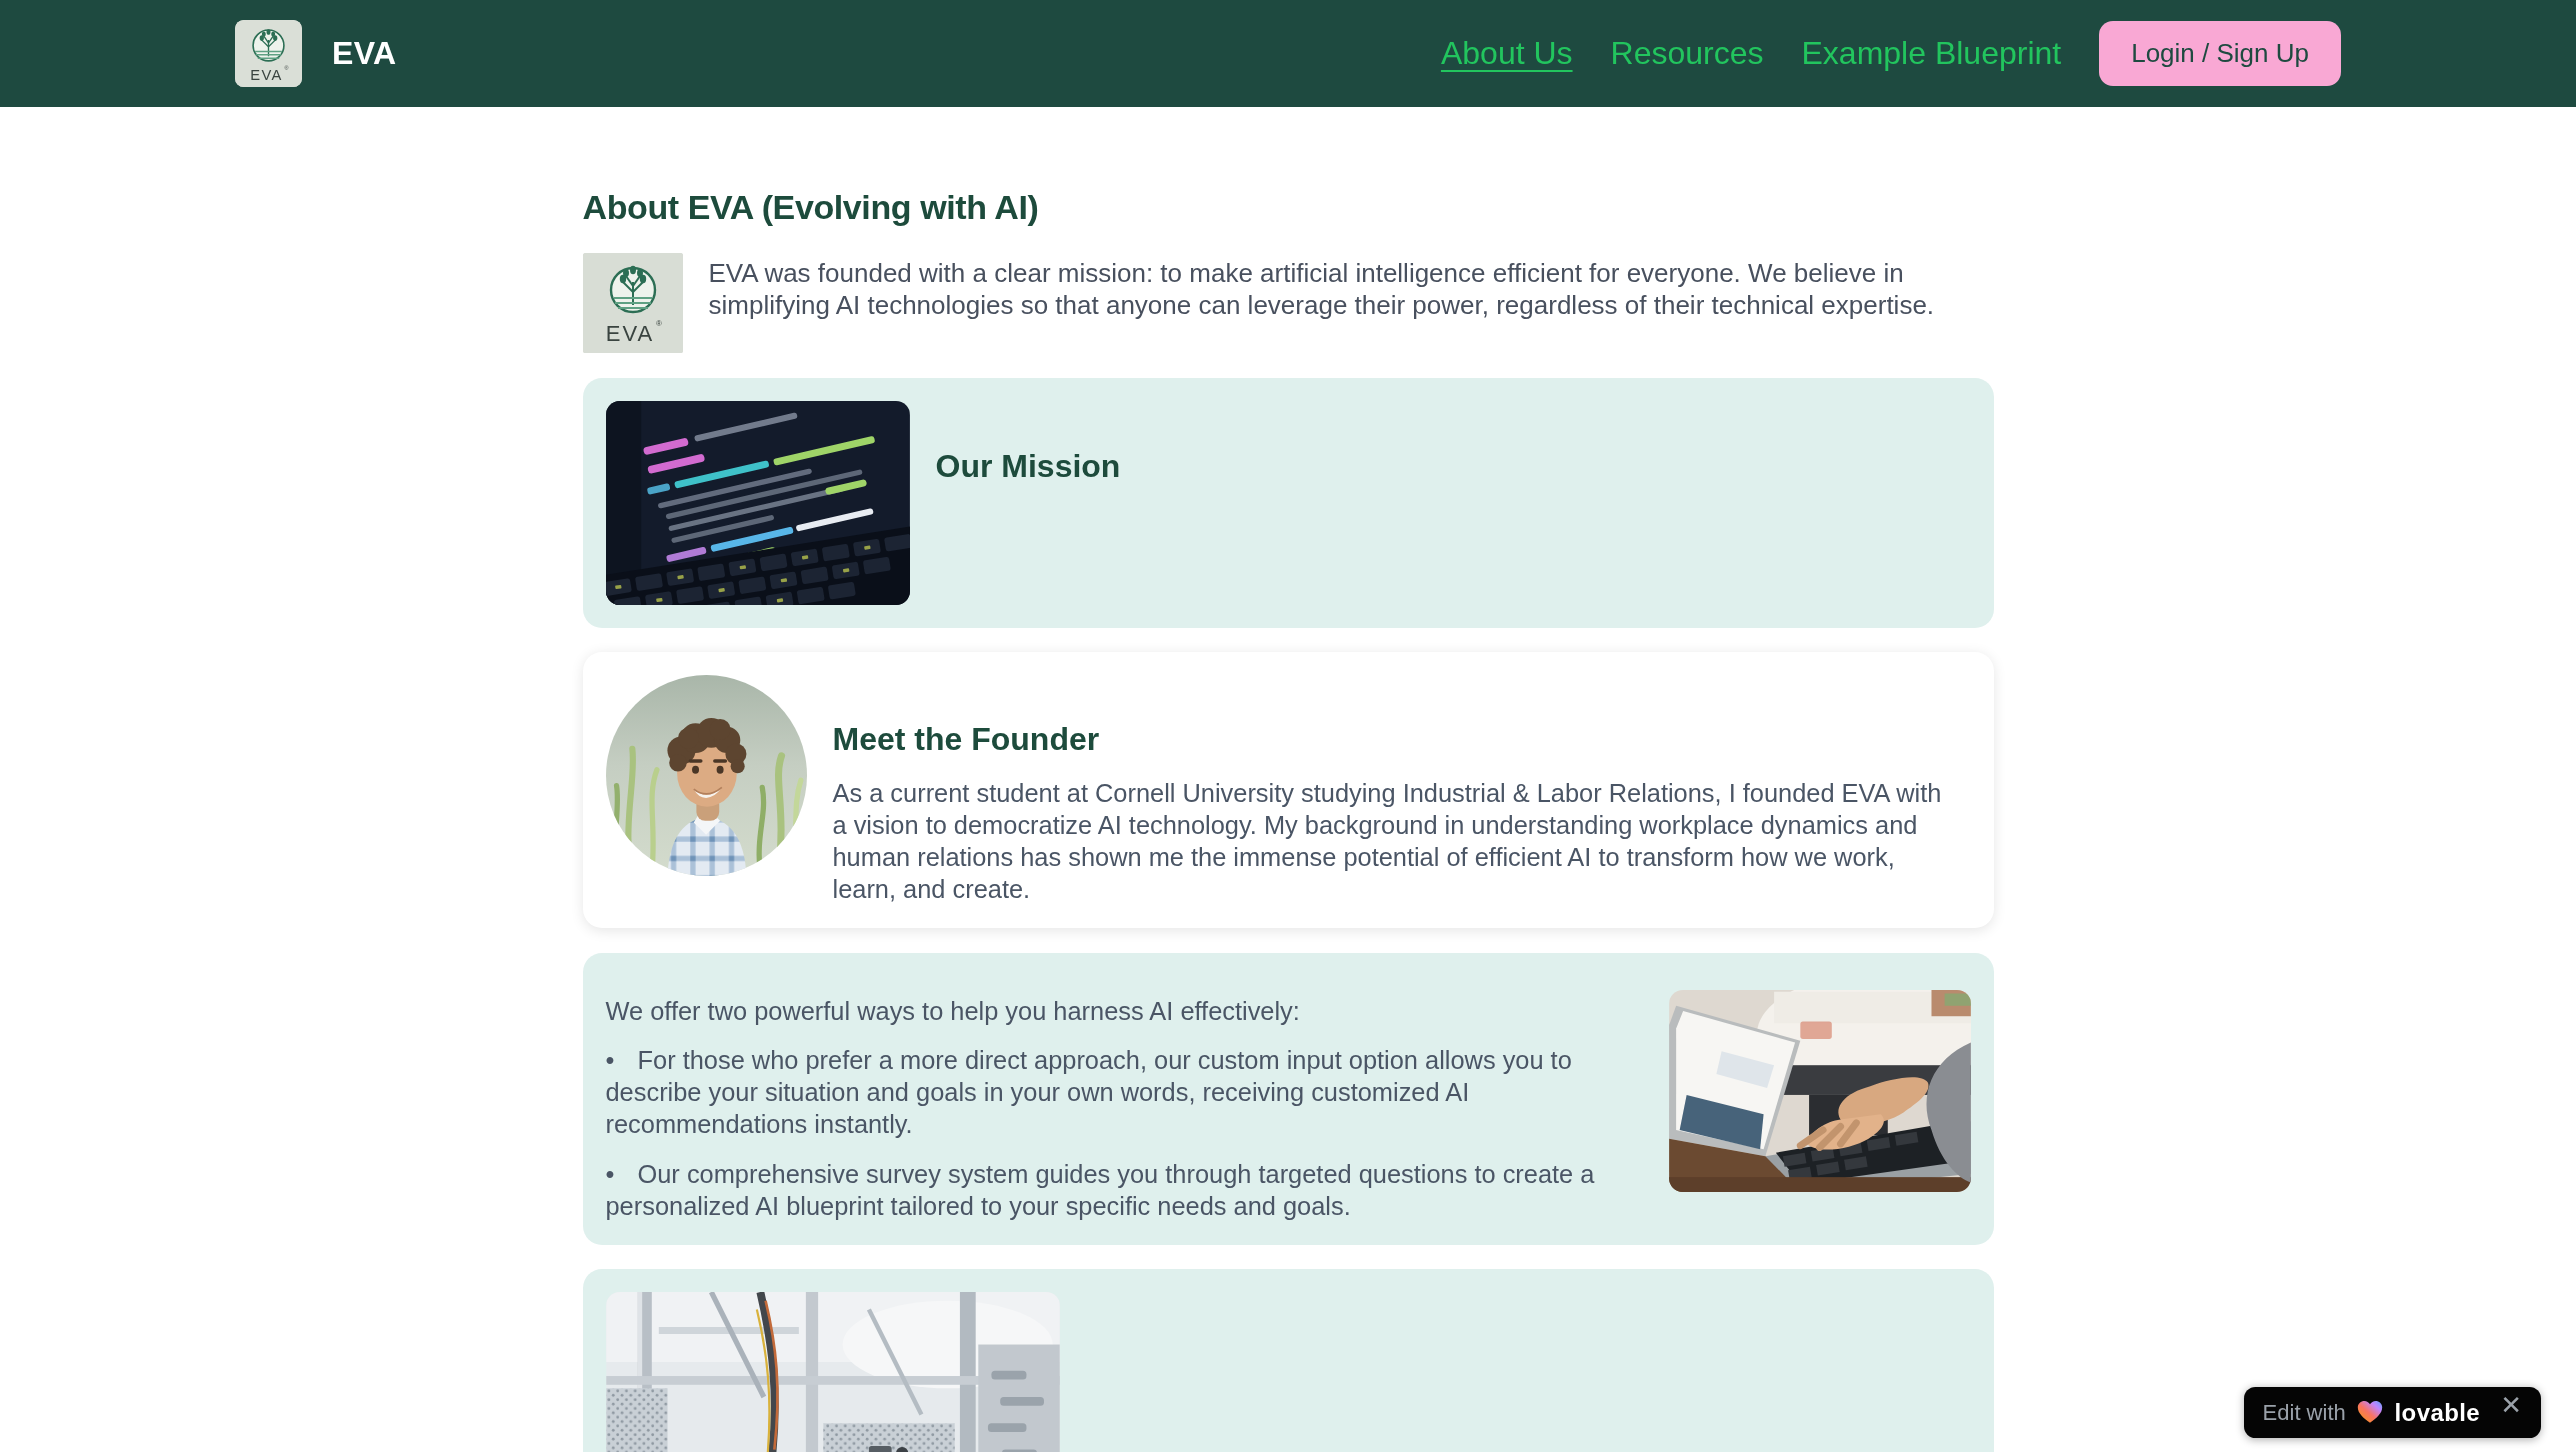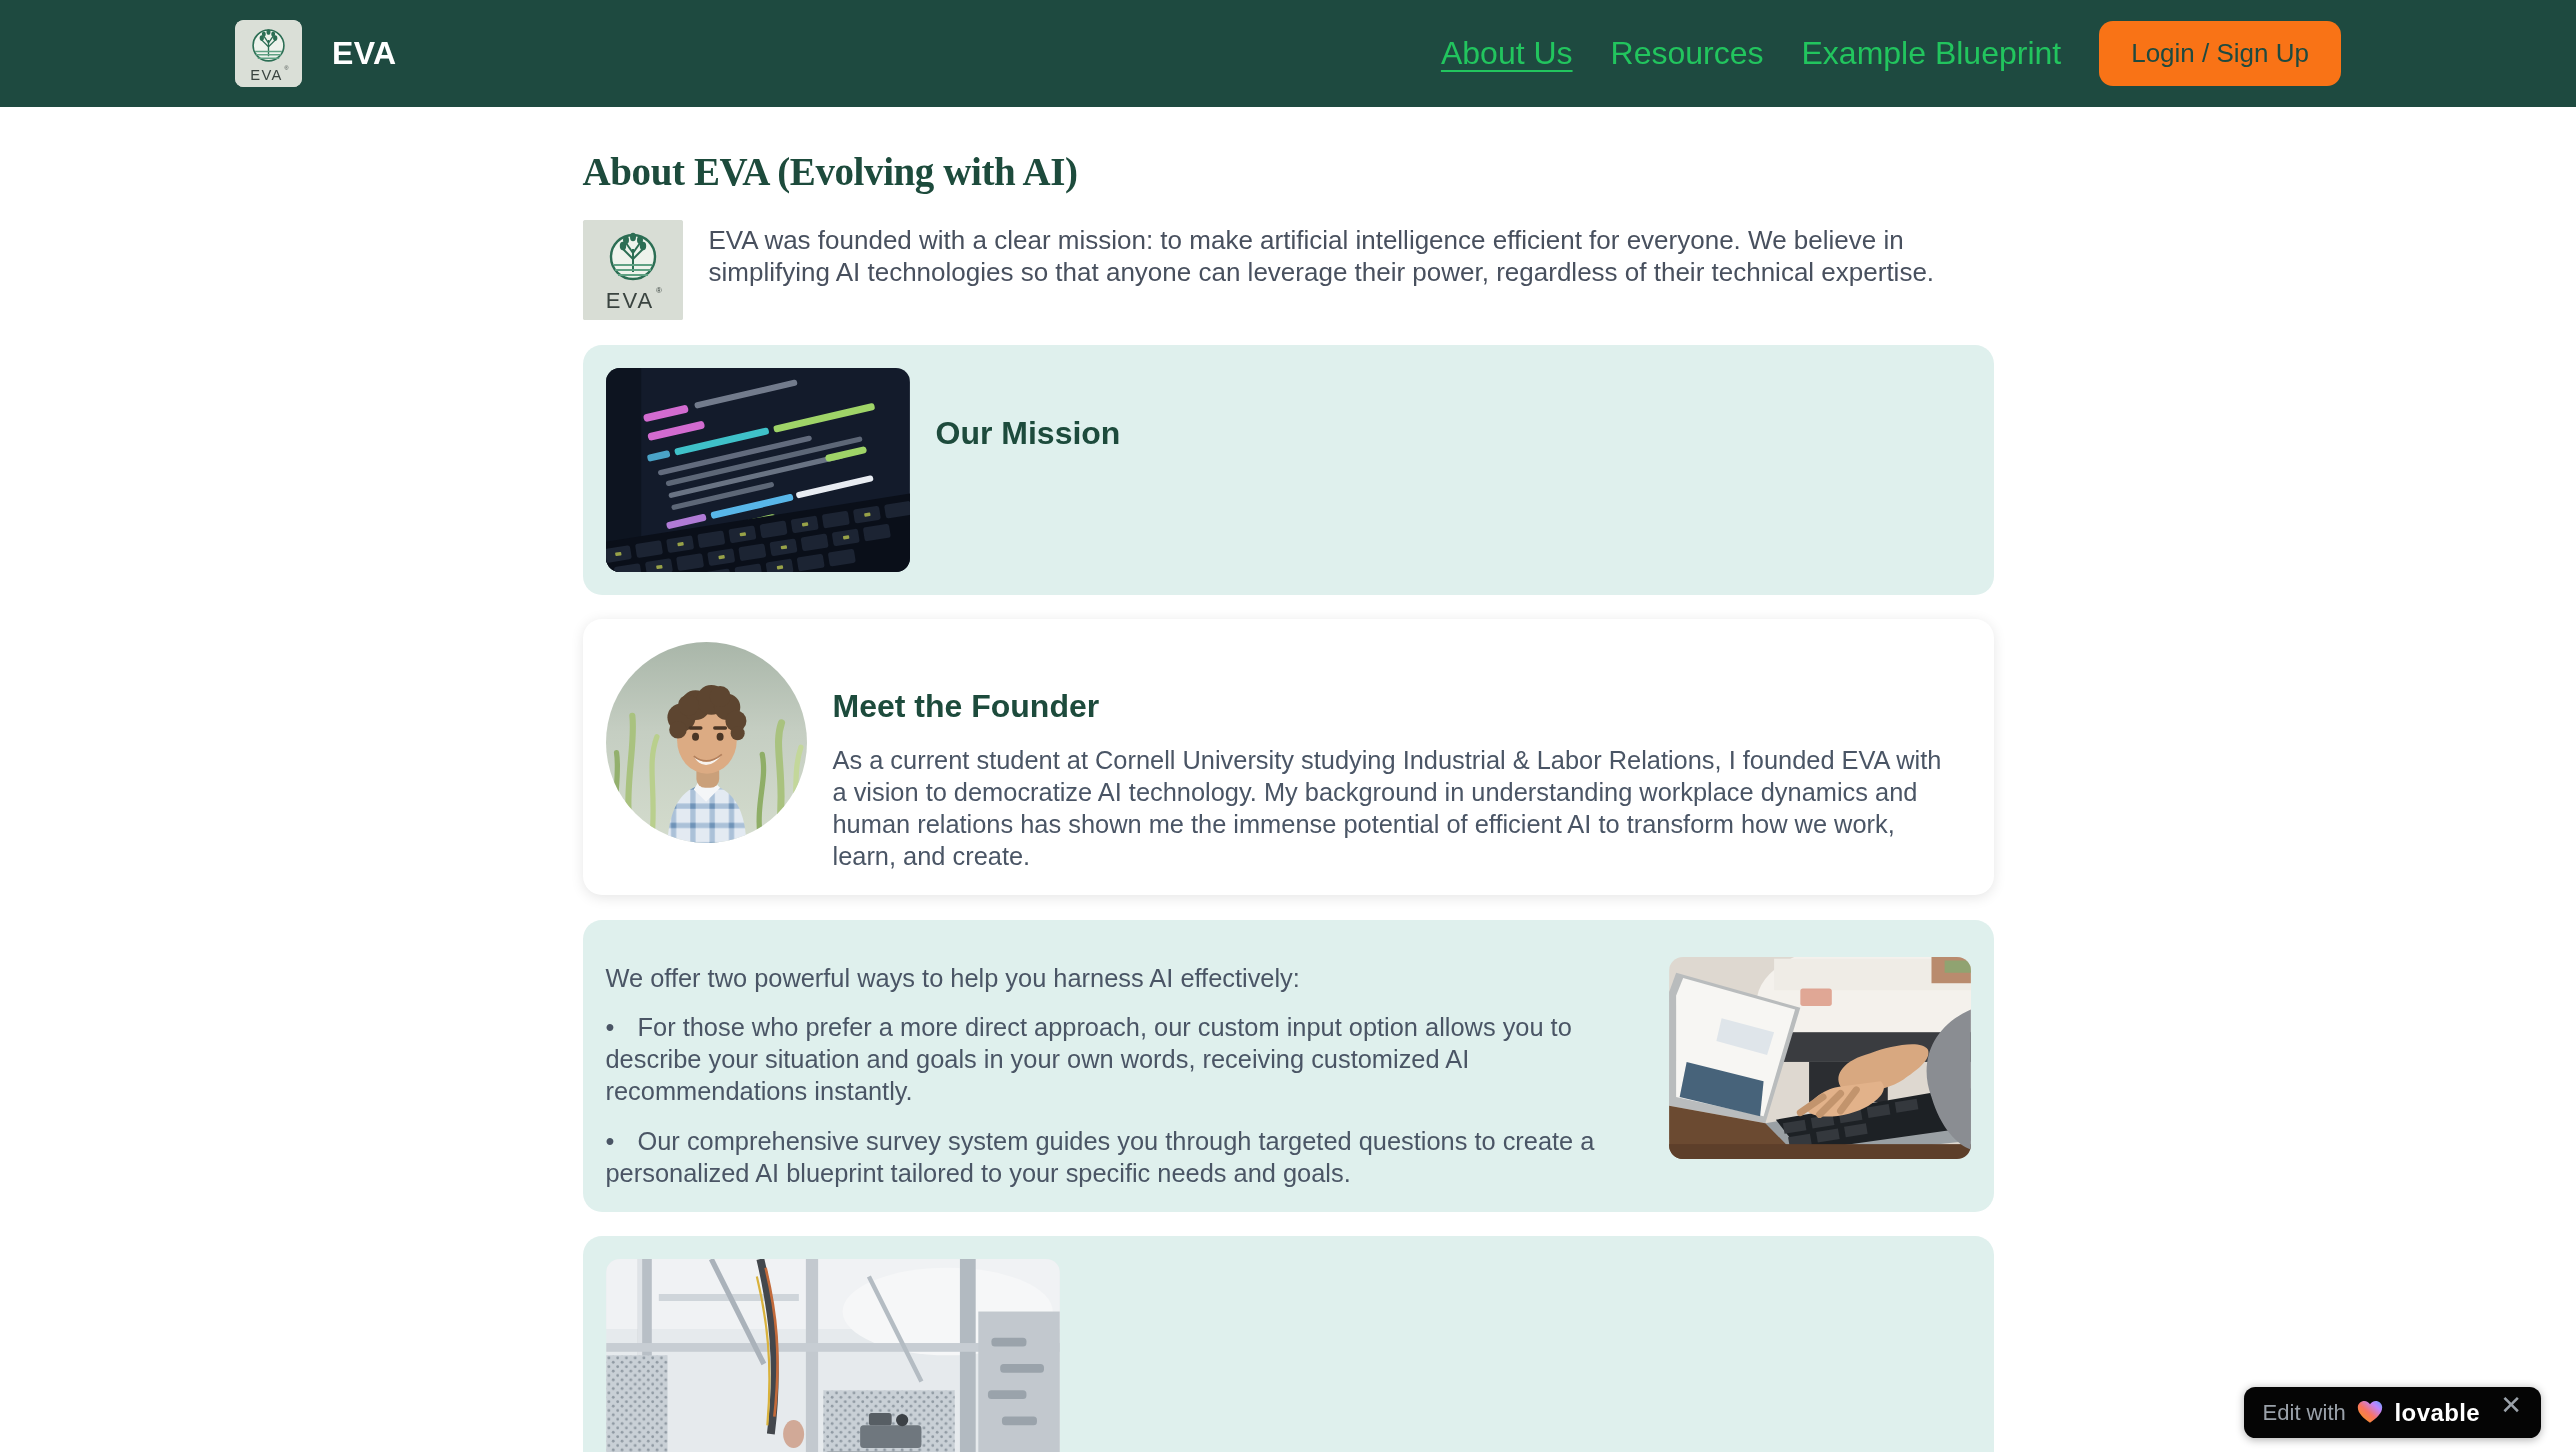--- a/index.html
+++ b/index.html
@@ -21,31 +21,30 @@
   .brand {
     color: #ffffff; font-size: 32px; font-weight: 700; margin-left: 30px;
     letter-spacing: 0.4px;
   }
   .nav { margin-left: auto; display: flex; align-items: center; gap: 38px; }
   .nav a {
     color: #22c55e; font-size: 32px; text-decoration: none; cursor: pointer;
   }
   .nav a.active { text-decoration: underline; text-underline-offset: 6.1px; text-decoration-thickness: 1.8px; }
   .login-btn {
-    margin-left: 38px; background: #f97316; color: #1e4a40;
+    margin-left: 38px; background: #f9a8d4; color: #1e4a40;
     font-size: 26px; font-family: inherit; border: none; border-radius: 14px;
     padding: 16.6px 32px; cursor: pointer; font-weight: 400;
   }
 
   
   .main { width: 1411px; margin: 0 auto; }
   h1.page-title {
-    margin-top: 42px; font-size: 39px; font-weight: 700; color: #1d4b3c;
+    margin-top: 81px; font-size: 34px; font-weight: 700; color: #1d4b3c;
     letter-spacing: -0.4px;
-    font-family: Liberation Serif, serif;
   }
   .intro { display: flex; margin-top: 26px; gap: 26px; align-items: flex-start; }
   .intro-logo {
     width: 100px; height: 100px; background: #d8ddd5; flex-shrink: 0;
     border-radius: 2.6px; overflow: hidden;
   }
   .intro-logo svg { width: 100%; height: 100%; }
   .intro p { font-size: 26px; line-height: 32px; color: #48505e; margin-top: 3.5px; }
 
   .card {

